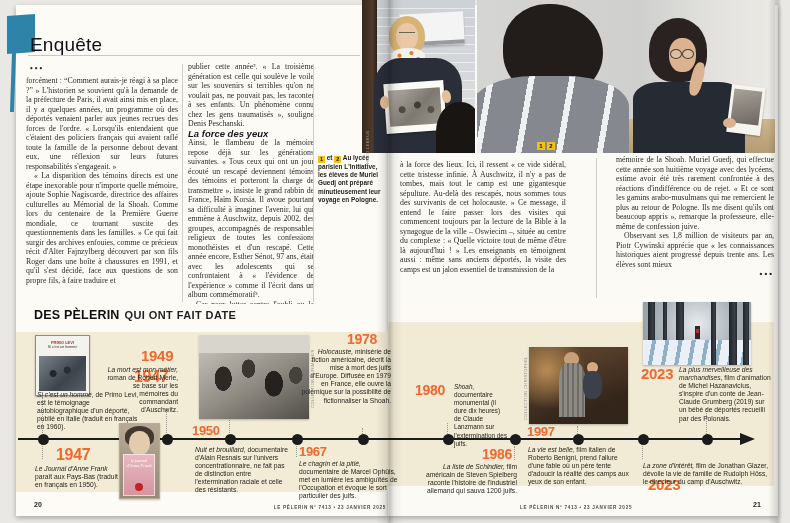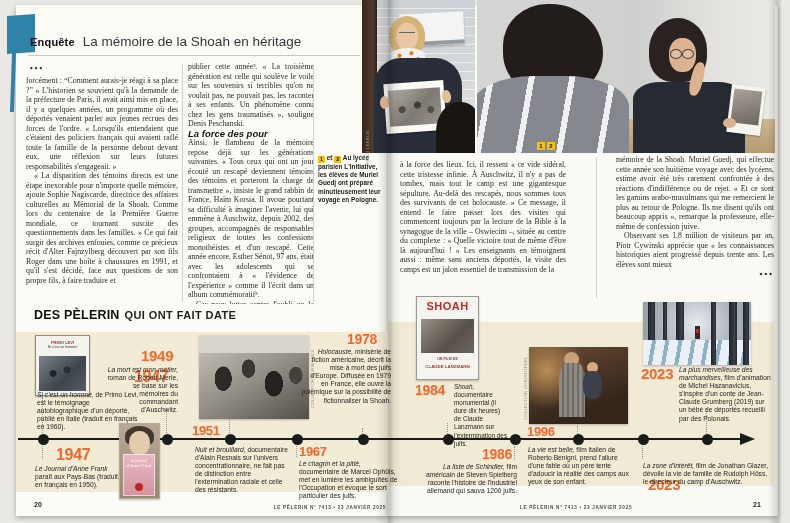--- a/index.html
+++ b/index.html
@@ -12,21 +12,21 @@
     background:linear-gradient(90deg,rgba(0,0,0,0) 0%,rgba(0,0,0,.10) 40%,rgba(0,0,0,.22) 52%,rgba(0,0,0,.06) 70%,rgba(0,0,0,0) 100%);}
   .edge-right{position:absolute;left:768px;top:0;width:14px;height:523px;z-index:40;pointer-events:none;
     background:linear-gradient(90deg,rgba(0,0,0,0),rgba(0,0,0,.16) 70%,rgba(0,0,0,0));}
 
   
   .tab{position:absolute;left:7px;top:15px;width:28px;height:38px;background:#2d84a8;transform:skewY(-4deg);z-index:5;}
   .tab-sliver{position:absolute;left:11px;top:52px;width:4px;height:60px;background:#2d84a8;transform:rotate(2deg);z-index:5;}
 
   
   .hdr{position:absolute;left:30px;top:34px;width:340px;display:flex;gap:8px;align-items:baseline;z-index:6;}
-  .hdr .sec{font-size:11px;font-weight:700;color:#101018;letter-spacing:.2px;}
+  .hdr .sec{font-size:19px;font-weight:400;color:#101018;letter-spacing:.2px;}
   .hdr .ttl{font-size:13.5px;font-weight:400;color:#33373b;}
   .hdr-rule{position:absolute;left:28px;top:55px;width:332px;height:1px;background:#c8c8c4;z-index:6;}
 
   
   .dots{font-size:8px;font-weight:800;letter-spacing:2px;color:#222;}
   .col{position:absolute;overflow:hidden;font-family:"Liberation Serif","DejaVu Serif",serif;
        font-size:7.8px;line-height:9.5px;color:#2b2b2b;text-align:justify;z-index:6;}
   .col p{margin:0;}
   .col p.ind{text-indent:8px;}
   .vrule{position:absolute;width:1px;background:#cfcfca;z-index:6;}
@@ -165,33 +165,32 @@
 <div id="scan">
 
   <div id="page-left" class="page"></div>
   <div id="page-right" class="page"></div>
 
   <div class="tab"></div>
   <div class="tab-sliver"></div>
 
   <div class="hdr">
     <span class="sec">Enquête</span>
-    <span class="ttl">La mémoire de la Shoah en héritage</span>
   </div>
   <div class="hdr-rule"></div>
 
   <div class="col dots" style="left:30px;top:64px;width:60px;">•••</div>
   <div class="col" style="left:26px;top:76px;width:152px;height:226px;">
     <p>forcément : “Comment aurais-je réagi à sa place ?” » L'historien se souvient qu'à la demande de la préfecture de Paris, il avait ainsi mis en place, il y a quelques années, un programme où des déportés venaient parler aux jeunes recrues des forces de l'ordre. « Lorsqu'ils entendaient que c'étaient des policiers français qui avaient raflé toute la famille de la personne debout devant eux, une réflexion sur leurs futures responsabilités s'engageait. »</p>
     <p class="ind">« La disparition des témoins directs est une étape inexorable pour n'importe quelle mémoire, ajoute Sophie Nagiscarde, directrice des affaires culturelles au Mémorial de la Shoah. Comme lors du centenaire de la Première Guerre mondiale, ce tournant suscite des questionnements dans les familles. » Ce qui fait surgir des archives enfouies, comme ce précieux récit d'Alter Fajnzylberg découvert par son fils Roger dans une boîte à chaussures en 1991, et qu'il s'est décidé, face aux questions de son propre fils, à faire traduire et</p>
   </div>
   <div class="vrule" style="left:182px;top:64px;height:238px;"></div>
   <div class="col" style="left:188px;top:62px;width:126px;height:242px;">
     <p>publier cette année². « La troisième génération est celle qui soulève le voile sur les souvenirs si terribles qu'on ne voulait pas, ne pouvait pas, les raconter à ses enfants. Un phénomène connu chez les gens traumatisés », souligne Denis Peschanski.</p>
-    <p class="subhead">La force des pour</p>
+    <p class="subhead">La force des yeux</p>
     <p>Ainsi, le flambeau de la mémoire repose déjà sur les générations suivantes. « Tous ceux qui ont un jour écouté un rescapé deviennent témoins des témoins et porteront la charge de transmettre », insiste le grand rabbin de France, Haïm Korsia. Il avoue pourtant sa difficulté à imaginer l'avenir, lui qui emmène à Auschwitz, depuis 2002, des groupes, accompagnés de responsables religieux de toutes les confessions monothéistes et d'un rescapé. Cette année encore, Esther Sénot, 97 ans, était avec les adolescents qui se confrontaient à « l'évidence de l'expérience » comme il l'écrit dans un album commémoratif³.</p>
     <p class="ind">Car pour lutter contre l'oubli ou la désinformation, Haïm Korsia croit aussi</p>
   </div>
   <div class="vrule" style="left:313px;top:64px;height:238px;"></div>
 
   <div class="caption">
     <span class="badge">1</span>
     <span>et</span>
     <span class="badge">2</span>
     <span>Au lycée parisien L'Initiative, les élèves de Muriel Guedj ont préparé minutieusement leur voyage en Pologne.</span>
@@ -302,59 +301,53 @@
     </div>
   </div>
 
   <div class="tl-year" style="left:141px;top:347px;font-size:15px;">1949</div>
   <div class="tl-text ra" style="left:102px;top:366px;width:76px;">
     <span class="ti">La mort est mon métier,</span><span> roman de Robert Merle, se base sur les mémoires du commandant d'Auschwitz.</span>
   </div>
 
   <div id="still56" class="art"></div>
   <div class="vcredit" style="left:310px;top:338px;height:70px;">COLLECTION AURIMAGES</div>
-  <div class="tl-year" style="left:192px;top:423px;font-size:13px;">1951</div>
+  <div class="tl-year" style="left:192px;top:423px;font-size:13px;">1950</div>
   <div class="tl-text" style="left:195px;top:446px;width:97px;">
     <span class="ti">Nuit et brouillard,</span><span> documentaire d'Alain Resnais sur l'univers concentrationnaire, ne fait pas de distinction entre l'extermination raciale et celle des résistants.</span>
   </div>
 
   <div class="tl-year" style="left:299px;top:444px;font-size:13px;">1967</div>
   <div class="tl-text" style="left:299px;top:460px;width:100px;">
     <span class="ti">Le chagrin et la pitié,</span><span> documentaire de Marcel Ophüls, met en lumière les ambiguïtés de l'Occupation et évoque le sort particulier des juifs.</span>
   </div>
 
   <div class="tl-year" style="left:347px;top:331px;font-size:14px;">1978</div>
   <div class="tl-text ra" style="left:301px;top:348px;width:90px;">
     <span class="ti">Holocauste,</span><span> minisérie de fiction américaine, décrit la mise à mort des juifs d'Europe. Diffusée en 1979 en France, elle ouvre la polémique sur la possibilité de fictionnaliser la Shoah.</span>
   </div>
 
-  <div id="poster" class="art">
-    <div class="st">SHOAH</div>
-    <div class="img"></div>
-    <div class="c1">UN FILM DE</div>
-    <div class="c2">CLAUDE LANZMANN</div>
-  </div>
-  <div class="tl-year" style="left:415px;top:382px;font-size:14px;">1984</div>
+  <div class="tl-year" style="left:415px;top:382px;font-size:14px;">1980</div>
   <div class="tl-text" style="left:454px;top:383px;width:54px;font-size:6.4px;">
     <span class="ti">Shoah,</span><span> documentaire monumental (il dure dix heures) de Claude Lanzmann sur l'extermination des juifs.</span>
   </div>
 
   <div class="tl-year" style="left:482px;top:446px;font-size:14px;">1986</div>
   <div class="tl-text ra" style="left:418px;top:463px;width:99px;">
     <span class="ti">La liste de Schindler,</span><span> film américain de Steven Spielberg raconte l'histoire de l'industriel allemand qui sauva 1200 juifs.</span>
   </div>
 
   <div id="still97" class="art">
     <div class="head"></div>
     <div class="man"></div>
     <div class="chead"></div>
     <div class="child"></div>
   </div>
   <div class="vcredit" style="left:523px;top:350px;height:70px;">COLLECTION CHRISTOPHEL</div>
-  <div class="tl-year" style="left:527px;top:424px;font-size:13px;">1996</div>
+  <div class="tl-year" style="left:527px;top:424px;font-size:13px;">1997</div>
   <div class="tl-text" style="left:528px;top:446px;width:106px;">
     <span class="ti">La vie est belle,</span><span> film italien de Roberto Benigni, prend l'allure d'une fable où un père tente d'adoucir la réalité des camps aux yeux de son enfant.</span>
   </div>
 
   <div class="tl-year" style="left:648px;top:444px;font-size:15px;margin-top:32px;">2023</div>
   <div class="tl-text" style="left:643px;top:462px;width:126px;">
     <span class="ti">La zone d'intérêt,</span><span> film de Jonathan Glazer, dévoile la vie de famille de Rudolph Höss, le directeur du camp d'Auschwitz.</span>
   </div>
 
   <div id="still24" class="art">

